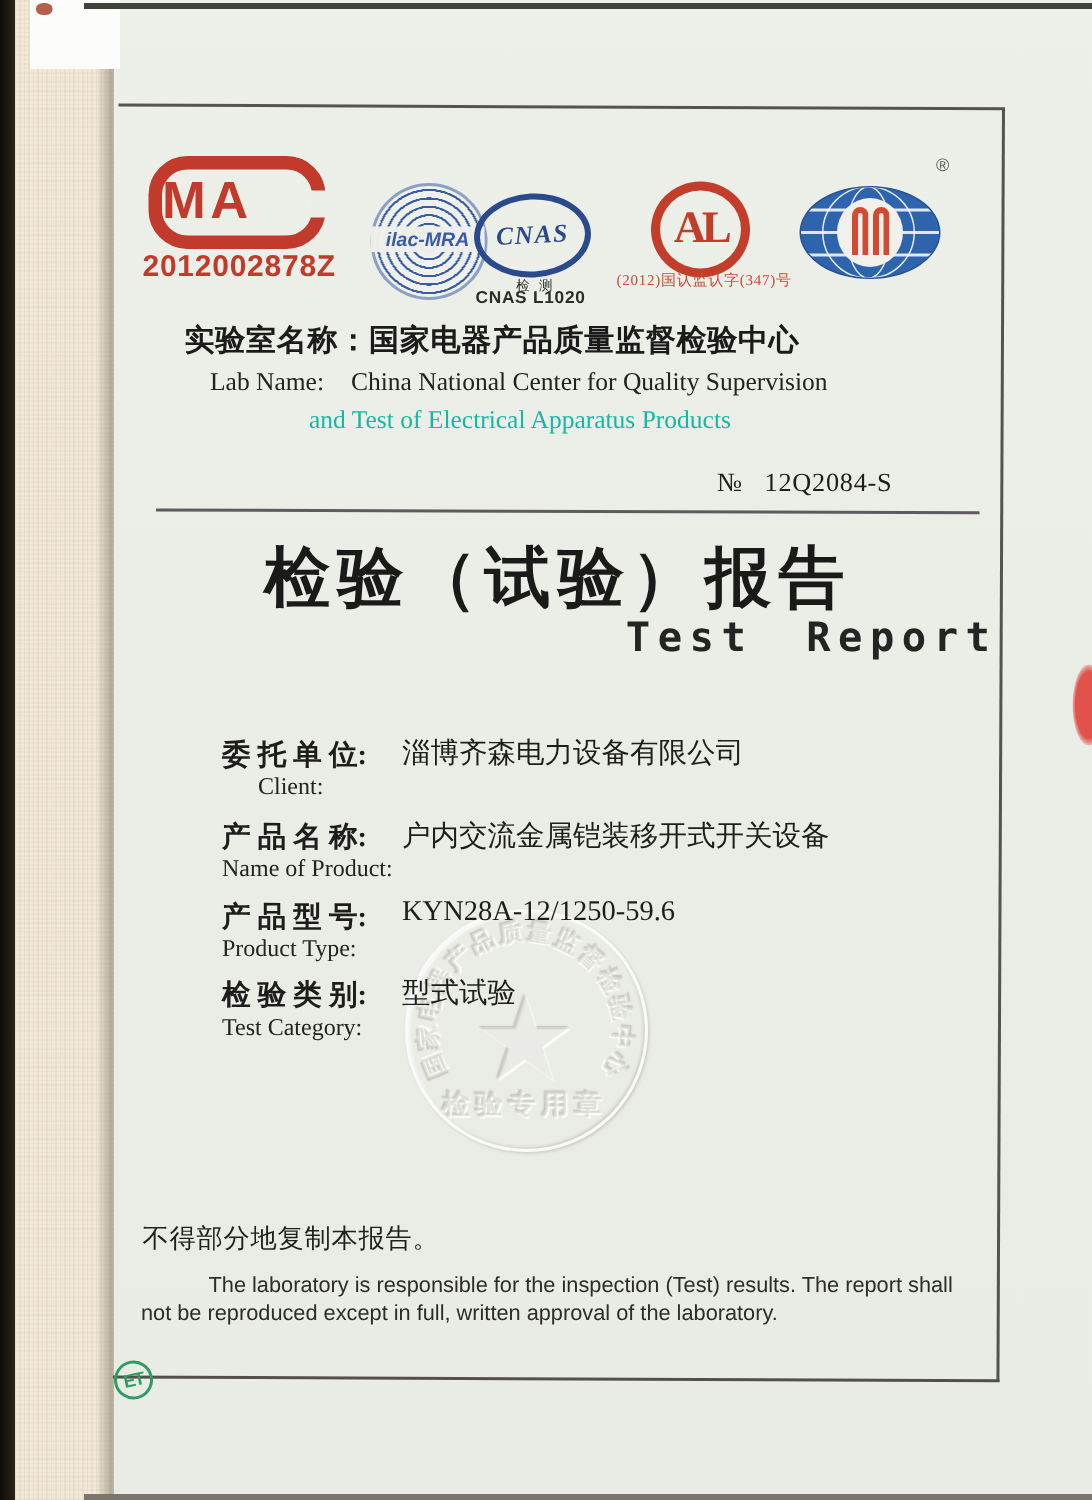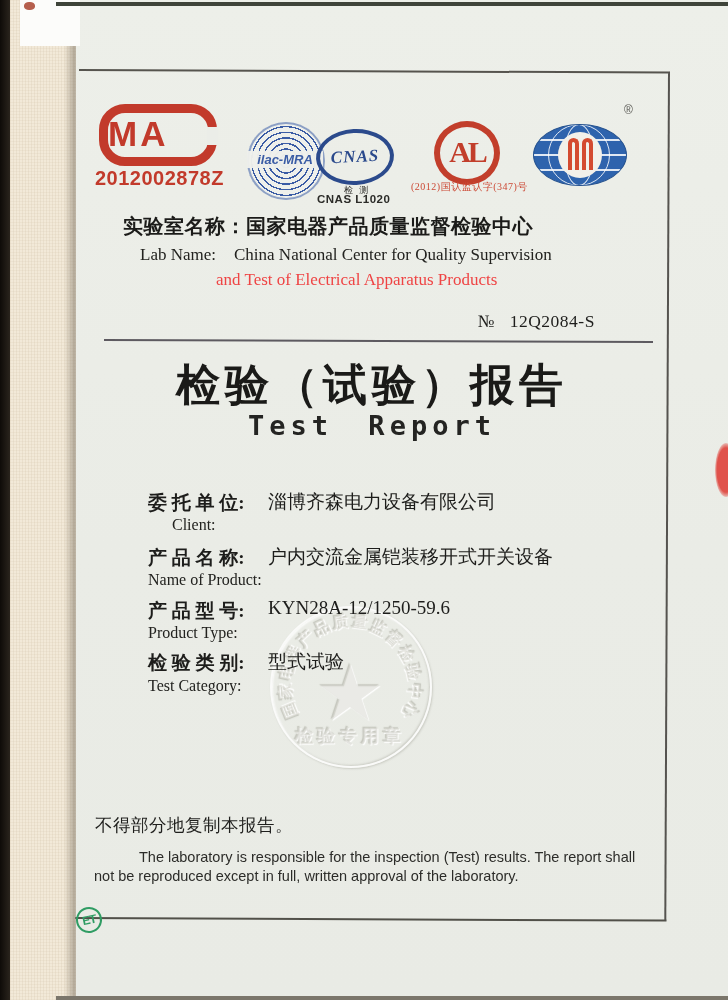--- a/index.html
+++ b/index.html
@@ -66,33 +66,33 @@
   .globe-arch{width:11px;height:32px;border:4px solid var(--globe-red);border-bottom:none;
     border-radius:8px 8px 0 0;box-sizing:border-box;}
   .registered{position:absolute;left:624px;top:103px;font-family:"Liberation Sans",sans-serif;
     font-size:12px;color:#5a5a55;}
 
   
   .lab-cn{position:absolute;left:123px;top:213px;font-weight:bold;font-size:20px;color:#1b1b19;
     font-family:"Liberation Sans",sans-serif;letter-spacing:.5px;}
   .lab-en1{position:absolute;left:140px;top:245px;font-size:17px;color:#22221f;}
   .lab-en1 .en-val{margin-left:18px;}
-  .lab-en2{position:absolute;left:216px;top:270px;font-size:17px;color:#ef4444;}
+  .lab-en2{position:absolute;left:206px;top:270px;font-size:17px;color:#14b8a6;}
 
   
   .report-no{position:absolute;left:478px;top:311px;font-size:17.5px;color:#1e1e1c;}
   .report-no .no-val{margin-left:15px;letter-spacing:.5px;}
   .no-underline{position:absolute;left:104px;top:339px;width:549px;height:0;
     border-top:2px solid #5d5a60;transform:rotate(0.2deg);transform-origin:left top;}
 
   
   .title-cn{position:absolute;left:79px;top:356px;width:586px;text-align:center;
     font-family:"Liberation Sans",sans-serif;font-weight:bold;font-size:44px;
     color:#1a1a18;letter-spacing:5px;}
-  .title-en{position:absolute;left:79px;top:410px;width:586px;text-align:center;
+  .title-en{position:absolute;left:79px;top:410px;width:586px;text-align:right;
     font-family:"DejaVu Sans Mono",monospace;font-weight:bold;font-size:27px;
     color:#242422;letter-spacing:5px;word-spacing:14px;}
 
   
   .f-label{position:absolute;left:148px;font-weight:600;font-size:19px;color:#1d1d1b;white-space:pre;z-index:3;}
   .f-value{position:absolute;left:268px;font-size:19px;color:#1d1d1b;white-space:pre;z-index:3;}
   .f-en{position:absolute;font-size:16px;color:#22221f;z-index:3;}
 
   
   .seal{position:absolute;left:262px;top:598px;width:176px;height:176px;z-index:1;}

